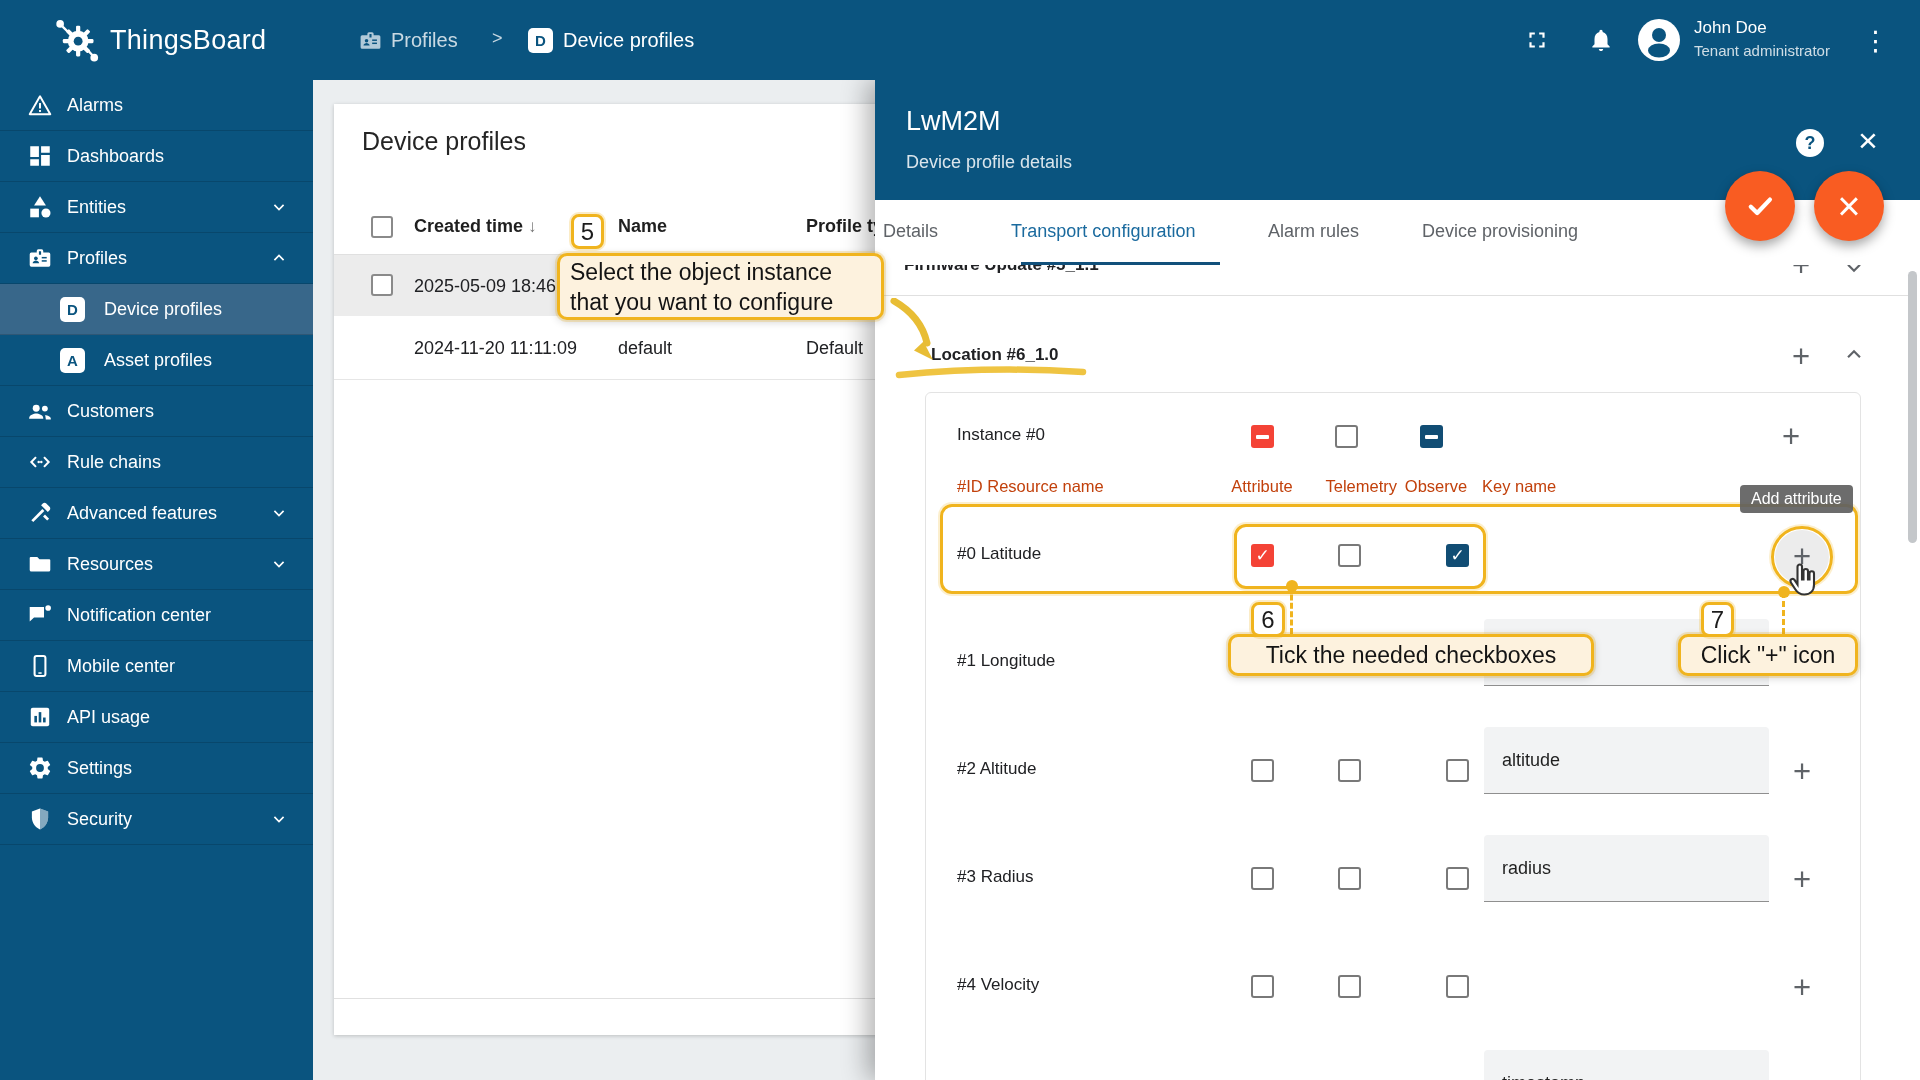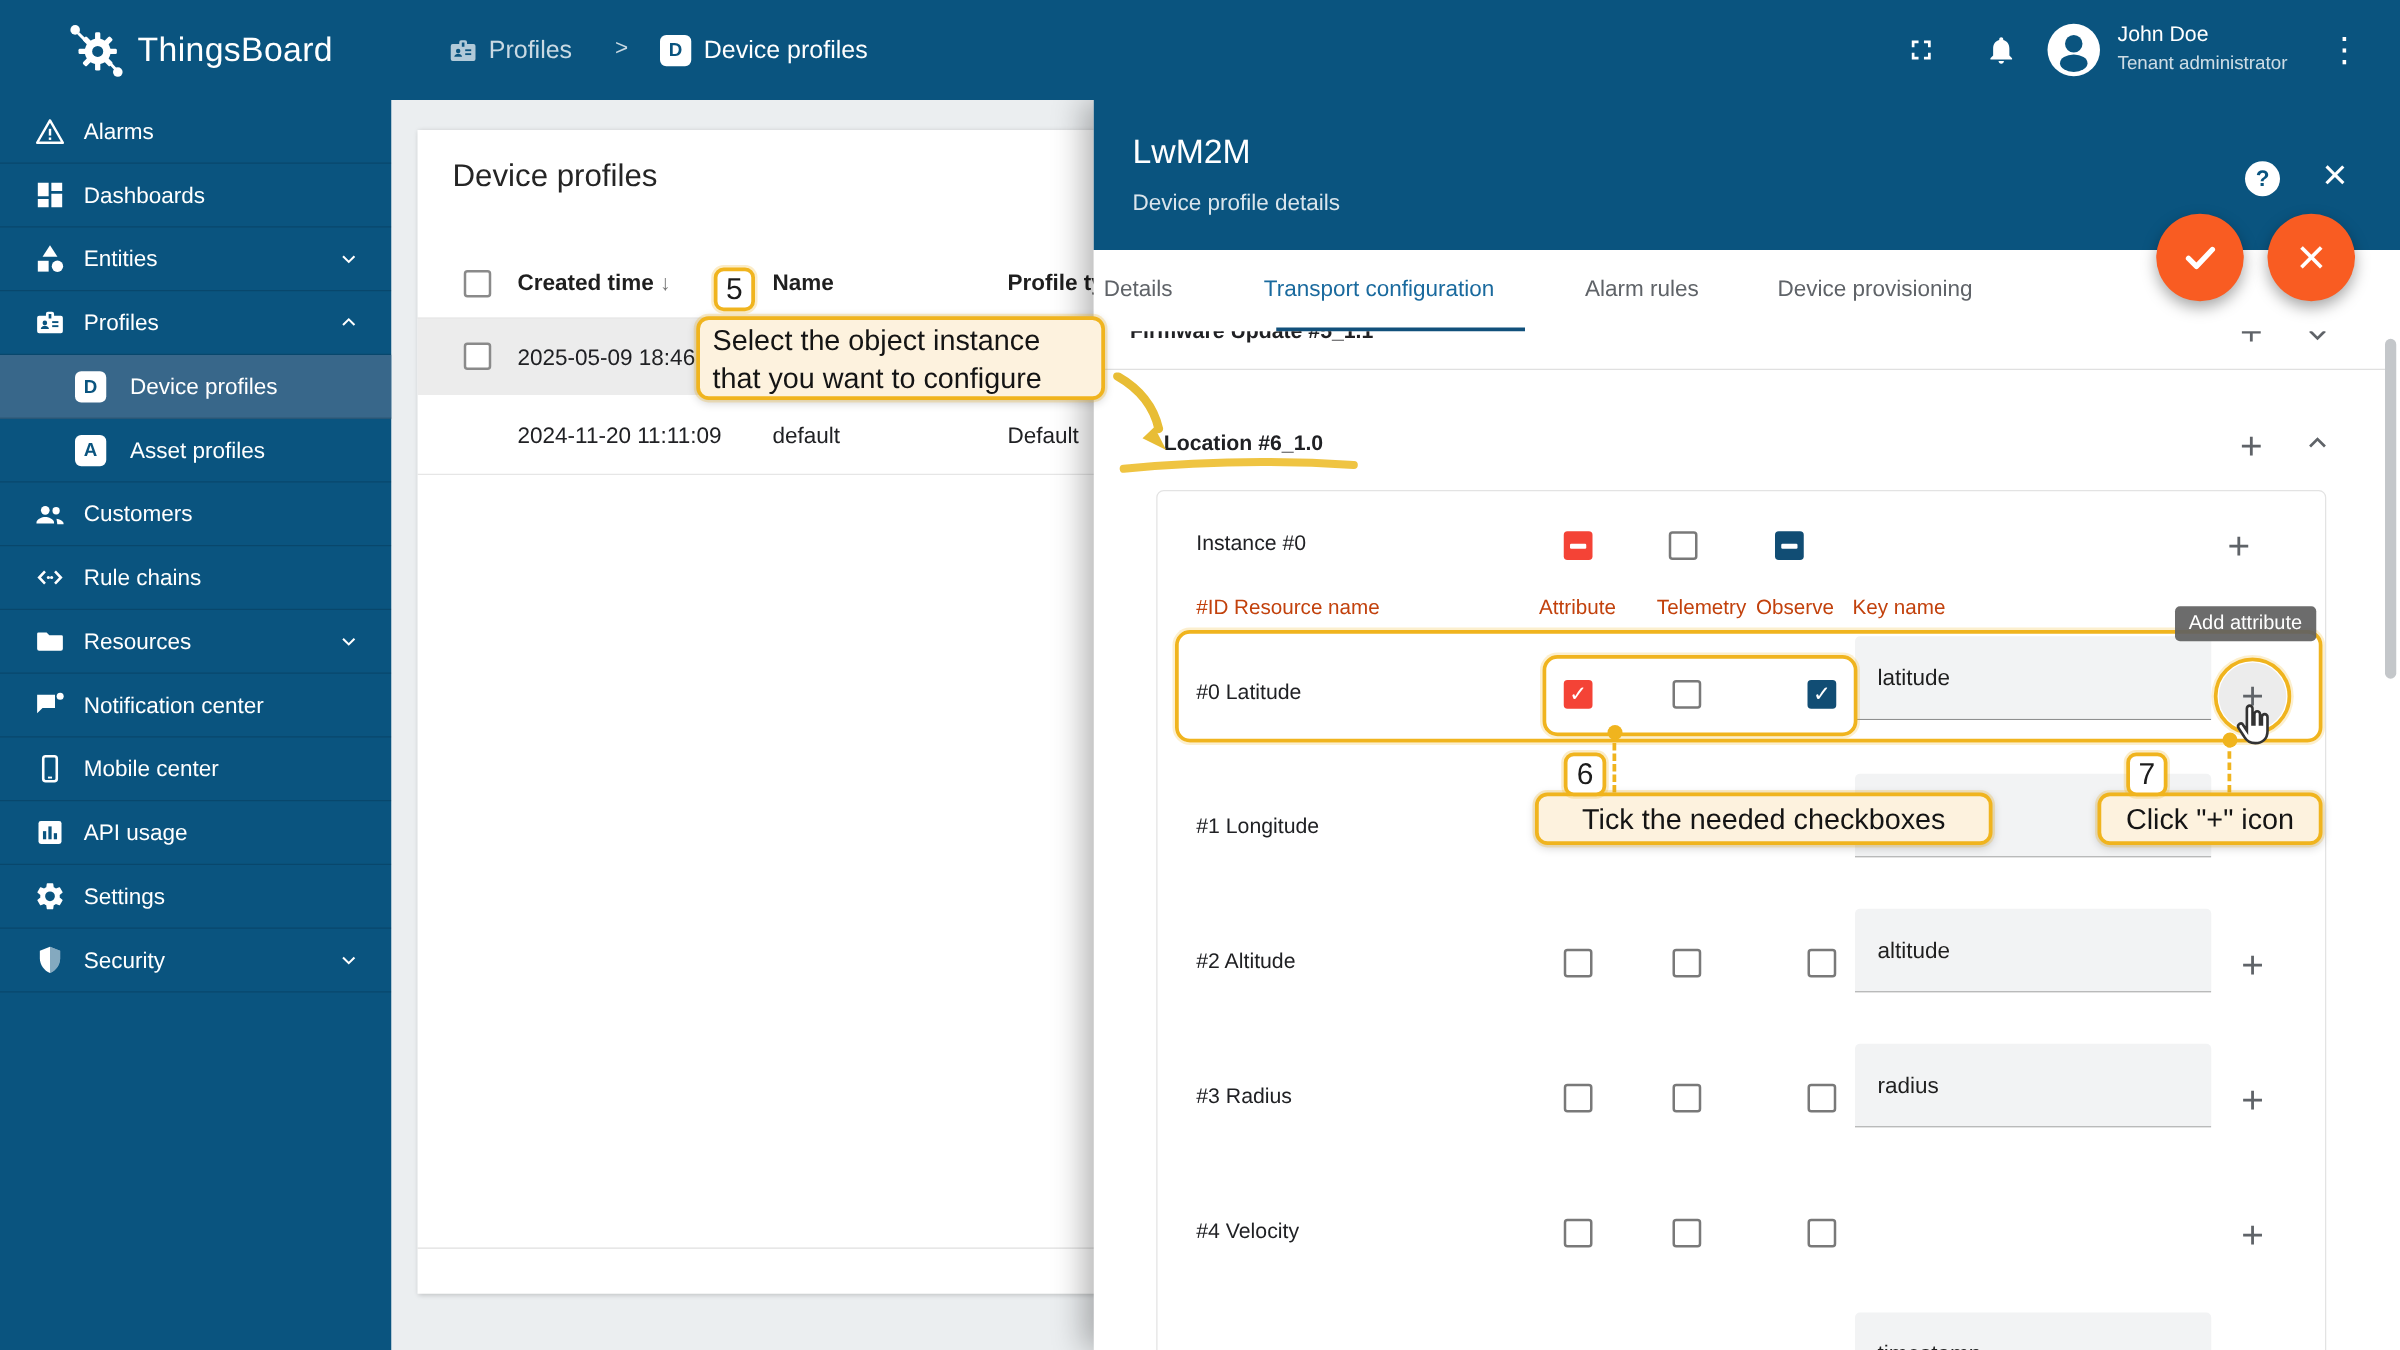--- a/index.html
+++ b/index.html
@@ -205,20 +205,33 @@
     <div class="sitem">
       <svg class="ic" viewBox="0 0 24 24">
           <path d="M8.3 7.5 4 12l4.3 4.5M15.7 7.5 20 12l-4.3 4.5" fill="none" stroke="#fff" stroke-width="1.9"></path>
           <circle cx="10.8" cy="12" r="1.15" fill="#fff"></circle>
           <circle cx="13.2" cy="12" r="1.15" fill="#fff"></circle>
         </svg>
       <span class="lbl">Rule chains</span>
     </div>
     <div class="sitem">
       <svg class="ic" viewBox="0 0 24 24">
+          <g fill="#fff">
+            <path d="M4 18.6 14.2 8.4l1.8 1.8L5.8 20.4z"></path>
+            <path d="M13 4.8l6.2 6.2 1.6-1.6c.9-.9.9-2.3 0-3.2l-3-3c-.9-.9-2.3-.9-3.2 0z"></path>
+            <path d="M16.6 13.4l3.8 3.8-1.8 1.8-3.8-3.8z"></path>
+          </g>
+        </svg>
+      <span class="lbl">Advanced features</span>
+      <svg class="chev" viewBox="0 0 24 24">
+          <path d="M6.5 9.5 12 15l5.5-5.5" fill="none" stroke="#fff" stroke-width="2"></path>
+        </svg>
+    </div>
+    <div class="sitem">
+      <svg class="ic" viewBox="0 0 24 24">
           <path fill="#fff" d="M3.5 5.5h6l2 2h9a1 1 0 0 1 1 1v9A1.5 1.5 0 0 1 20 19H4a1.5 1.5 0 0 1-1.5-1.5v-11a1 1 0 0 1 1-1z"></path>
         </svg>
       <span class="lbl">Resources</span>
       <svg class="chev" viewBox="0 0 24 24">
           <path d="M6.5 9.5 12 15l5.5-5.5" fill="none" stroke="#fff" stroke-width="2"></path>
         </svg>
     </div>
     <div class="sitem">
       <svg class="ic" viewBox="0 0 24 24">
           <path fill="#fff" d="M2.5 4.5h13.2v9.8H6.5l-4 3.8z"></path>
@@ -334,23 +347,20 @@
         <div class="colh" style="left:291px;width:90px;text-align:center">Attribute</div>
         <div class="colh" style="left:381px;width:90px;text-align:right">Telemetry</div>
         <div class="colh" style="left:467px;width:86px;text-align:center">Observe</div>
         <div class="colh" style="left:556px">Key name</div>
         <div class="tooltip">Add attribute</div>
 
         <div class="rowlbl" style="top:151px">#0 Latitude</div>
         <div class="cb red checked" style="left:325px;top:151px"></div>
         <div class="cb" style="left:412px;top:151px"></div>
         <div class="cb blue checked" style="left:520px;top:151px"></div>
-        <div class="keyfield" style="top:116px">
-            <span>latitude</span>
-          </div>
         <div class="pluscirc"></div>
         <div class="plus" style="left:861px;top:149px">+</div>
 
         <div class="rowlbl" style="top:258px">#1 Longitude</div>
         <div class="cb" style="left:325px;top:258px"></div>
         <div class="cb" style="left:412px;top:258px"></div>
         <div class="cb" style="left:520px;top:258px"></div>
         <div class="keyfield" style="top:226px">
             <span></span>
           </div>

